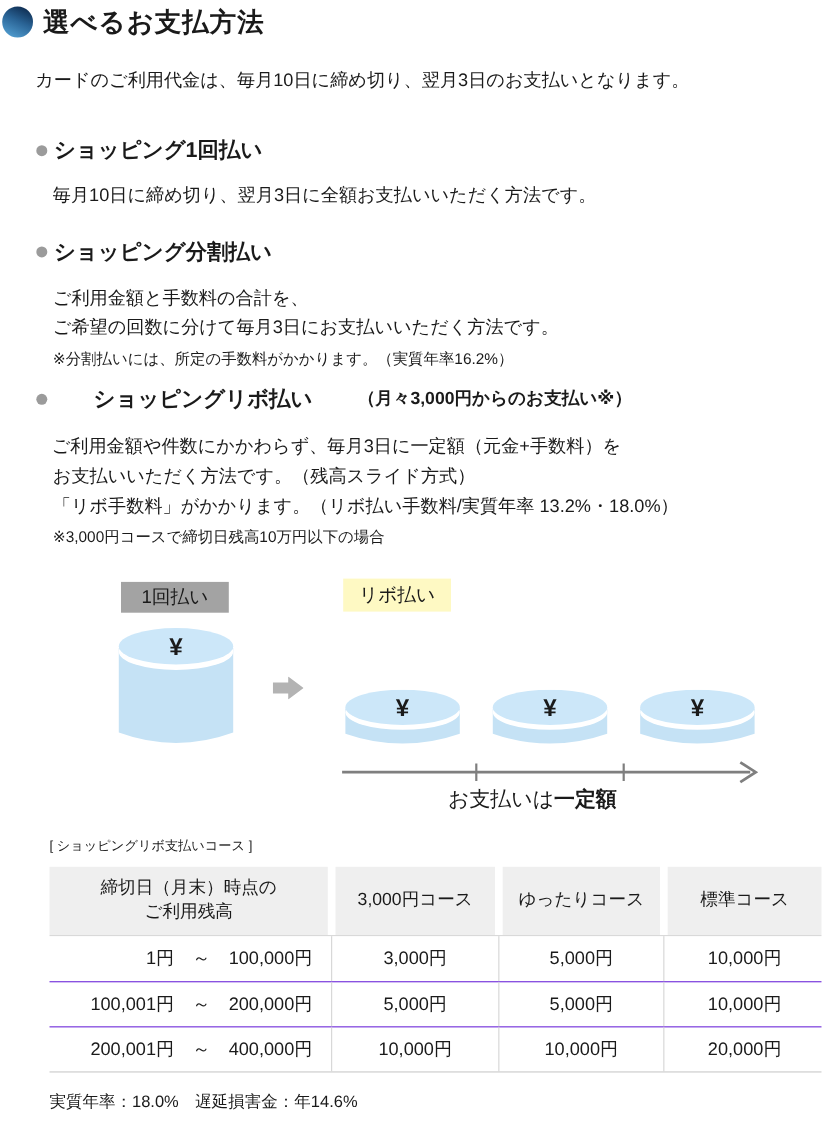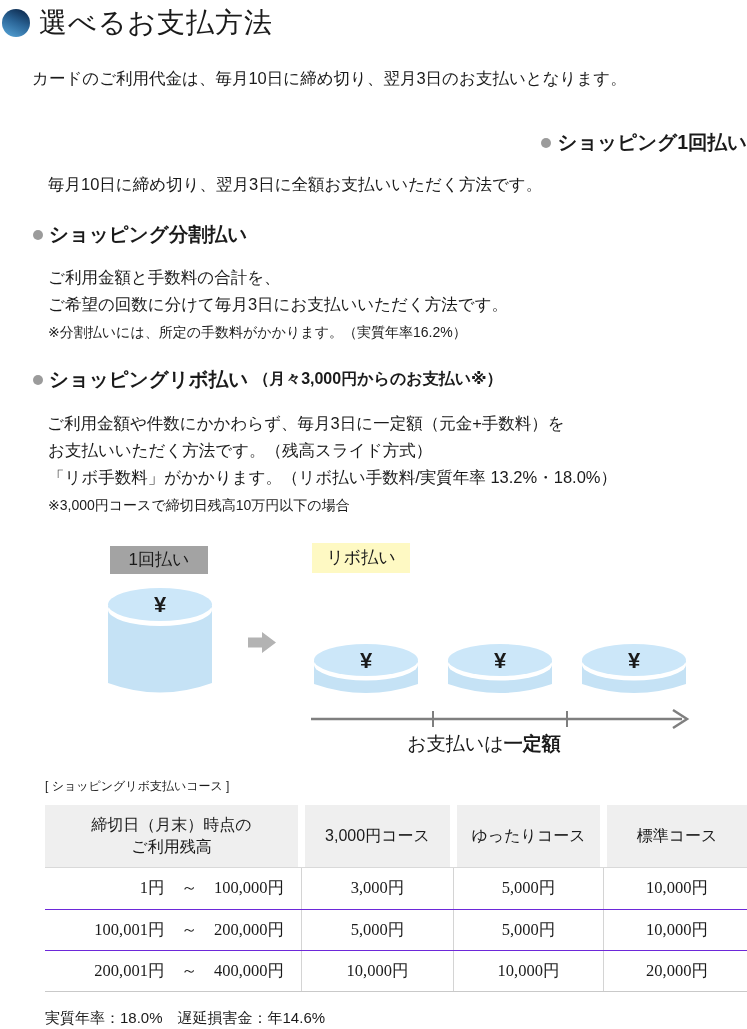--- a/index.html
+++ b/index.html
@@ -8,30 +8,30 @@
     width:747px; height:1029px; overflow:hidden;
     background:#ffffff; color:#1a1a1a;
     font-family:"Liberation Sans","DejaVu Sans",sans-serif;
   }
   
   .doc-header { display:flex; align-items:center; margin:4px 0 0 2px; }
   .title-dot {
     width:28px; height:28px; border-radius:50%; flex:none;
     background:linear-gradient(205deg,#0d2a4e 8%,#2a6496 48%,#55a3d6 96%);
   }
-  .doc-title { margin:0 0 0 9px; font-size:28px; font-weight:400; letter-spacing:1px; }
+  .doc-title { margin:0 0 0 9px; font-size:24px; font-weight:700; letter-spacing:1px; }
   
   .intro { margin:26px 0 0 32px; font-size:16.5px; }
   
   .sec-h { display:flex; align-items:center; margin-left:33px; font-weight:700; font-size:19.5px; }
   .bullet { width:10px; height:10px; border-radius:50%; background:#9b9b9b; margin-right:6px; flex:none; }
   .sec-h .h-note { font-size:16px; font-weight:700; margin-left:5px; letter-spacing:0; }
-  .sec-h-1 { margin-top:39px;justify-content:flex-end; }
+  .sec-h-1 { margin-top:39px; }
   .sec-h-2 { margin-top:24px; }
-  .sec-h-3 { margin-top:24px; }
+  .sec-h-3 { margin-top:13px;gap:36px; }
   .body-line { margin-left:48px; font-size:16.5px; line-height:27px; }
   .first-line-1 { margin-top:10px; line-height:25px; }
   .first-line-2 { margin-top:9px; }
   .first-line-3 { margin-top:8px;margin-left:47px; }
   .note { margin:6px 0 0 48px; font-size:14px; }
   
   .diagram { position:relative; height:217px; margin-top:28px; }
   .diagram > * { position:absolute; }
   .lbl { text-align:center; font-size:17px; font-weight:500; }
   .lbl-lump  { left:110px; top:3px;  width:98px; height:28px; line-height:28px; background:#a3a3a3; }
@@ -49,21 +49,21 @@
   .tcaption { margin:18px 0 0 45px; font-size:12px; }
   .ptable { margin:10px 0 0 45px; width:702px; }
   .ptable-head, .tr {
     display:grid; grid-template-columns:253px 145px 143px 140px; column-gap:7px;
   }
   .th {
     background:#efefef; height:62px; font-size:16px; line-height:22px;
     display:flex; flex-direction:column; justify-content:center; align-items:center; text-align:center;
   }
   .ptable-body { border-top:1px solid #d9d9d9; border-bottom:1px solid #c9c9c9; }
-  .tr { height:41px;font-family:Liberation Serif, serif; }
+  .tr { height:41px; }
   .tr + .tr { border-top:1px solid #6d28d9; }
   .td {
     position:relative; height:100%; font-size:16.5px;
     display:flex; align-items:center; justify-content:center;
   }
   .td:nth-child(n+2)::before {
     content:""; position:absolute; left:-4px; top:0; height:100%; width:1px; background:#d4d4d4;
   }
   .td.range { justify-content:flex-end; padding-right:14px; }
   

